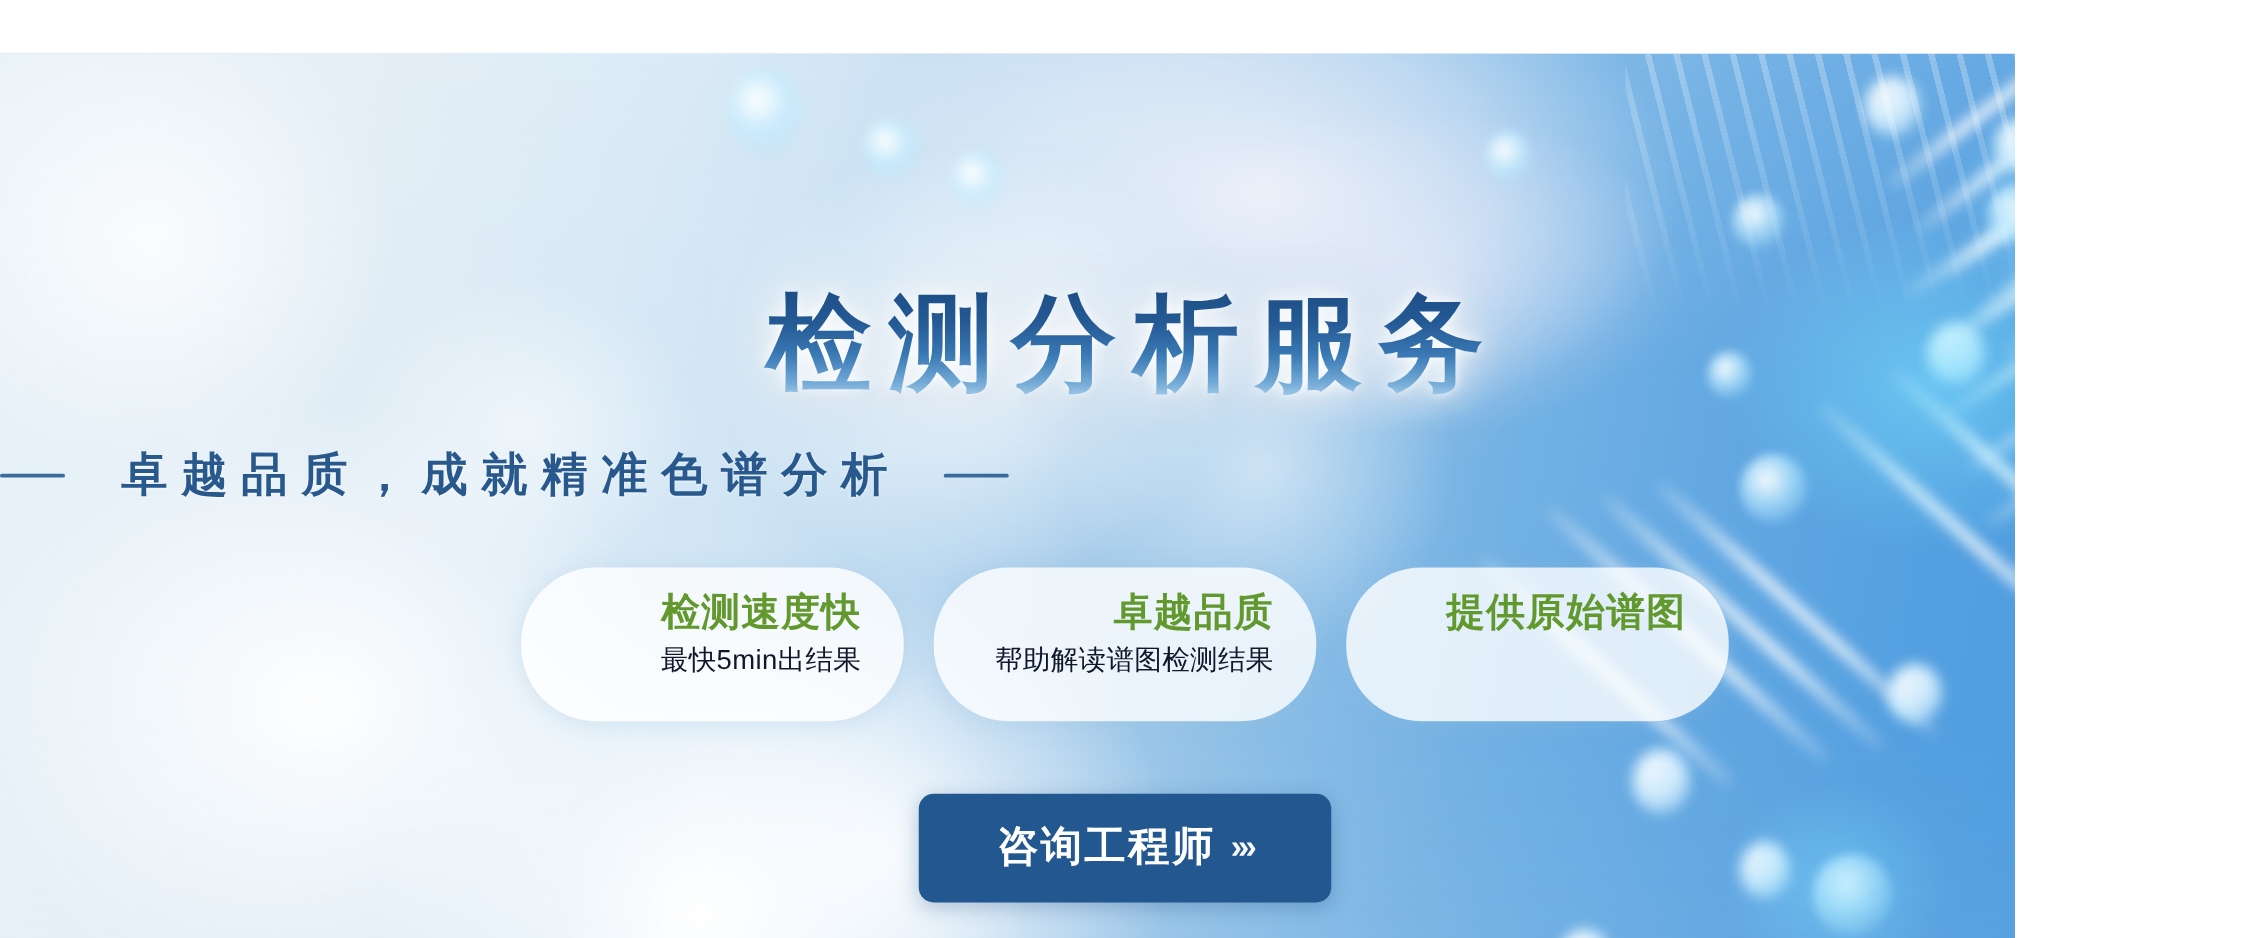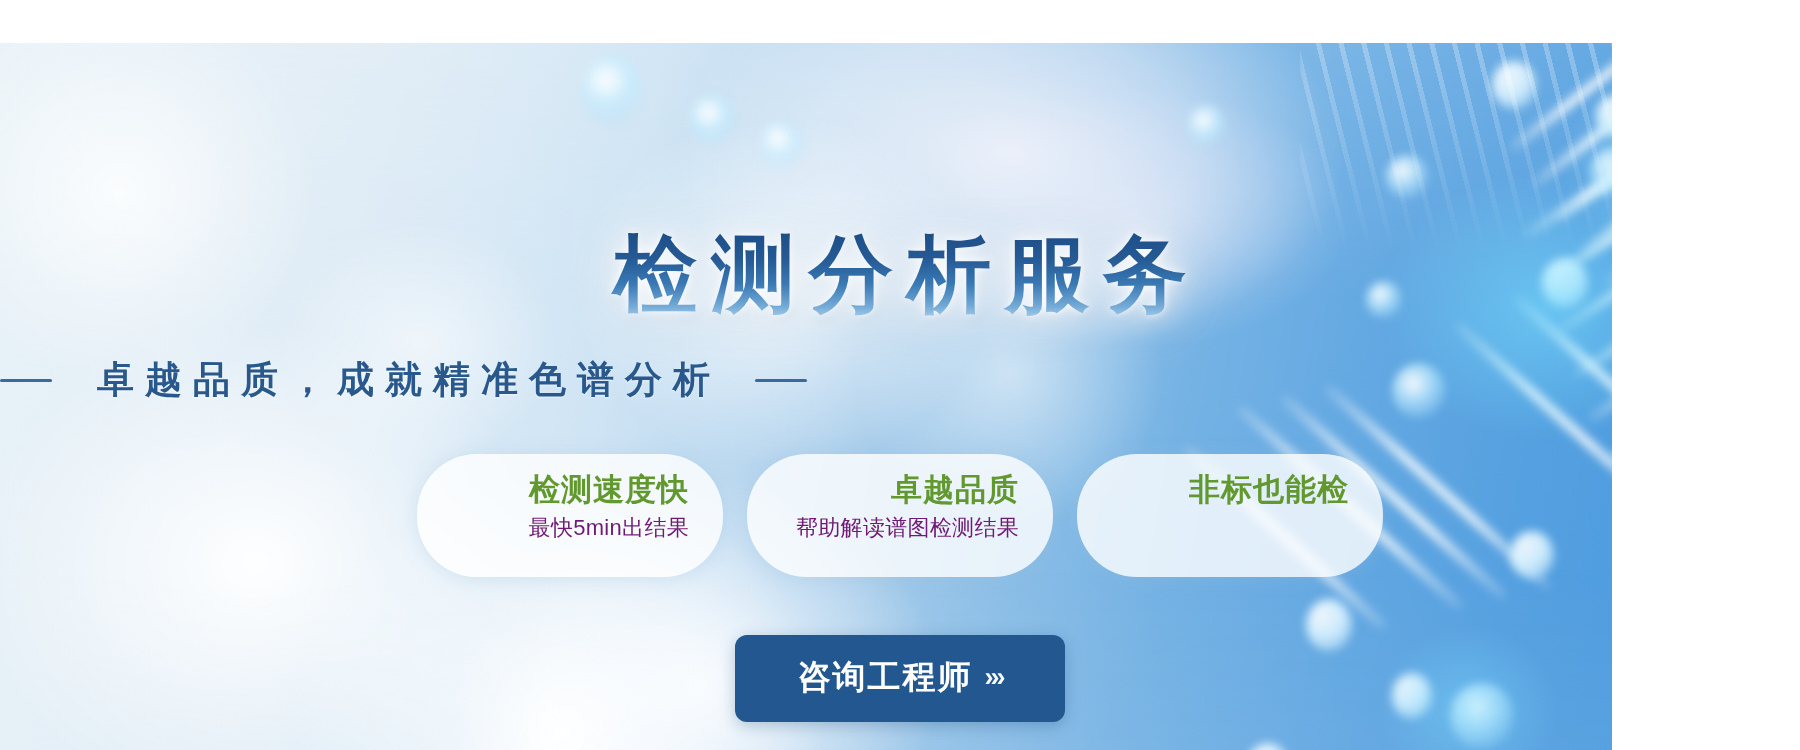--- a/index.html
+++ b/index.html
@@ -194,21 +194,21 @@
     font-size: 31px;
     font-weight: bold;
     color: #61992f;
     letter-spacing: 1px;
     line-height: 1.16;
     white-space: nowrap;
   }
   .pill-sub {
     margin-top: 7px;
     font-size: 22px;
-    color: #701a75;
+    color: #0f172a;
     letter-spacing: 0.3px;
     line-height: 1.2;
     white-space: nowrap;
   }
 
   
   #cta-wrap {
     position: absolute;
     left: 0; right: 0;
     top: 592px;
@@ -324,21 +324,21 @@
         <div class="pill-sub">最快5min出结果</div>
       </div>
 
 
       <div class="pill">
         <div class="pill-title">卓越品质</div>
         <div class="pill-sub">帮助解读谱图检测结果</div>
       </div>
 
       <div class="pill">
-        <div class="pill-title">非标也能检</div>
+        <div class="pill-title">提供原始谱图</div>
       </div>
 
     </div>
 
     <div id="cta-wrap">
       <button id="cta">
         <span>咨询工程师</span>
         <span id="cta-arrows">›››</span>
       </button>
     </div>

